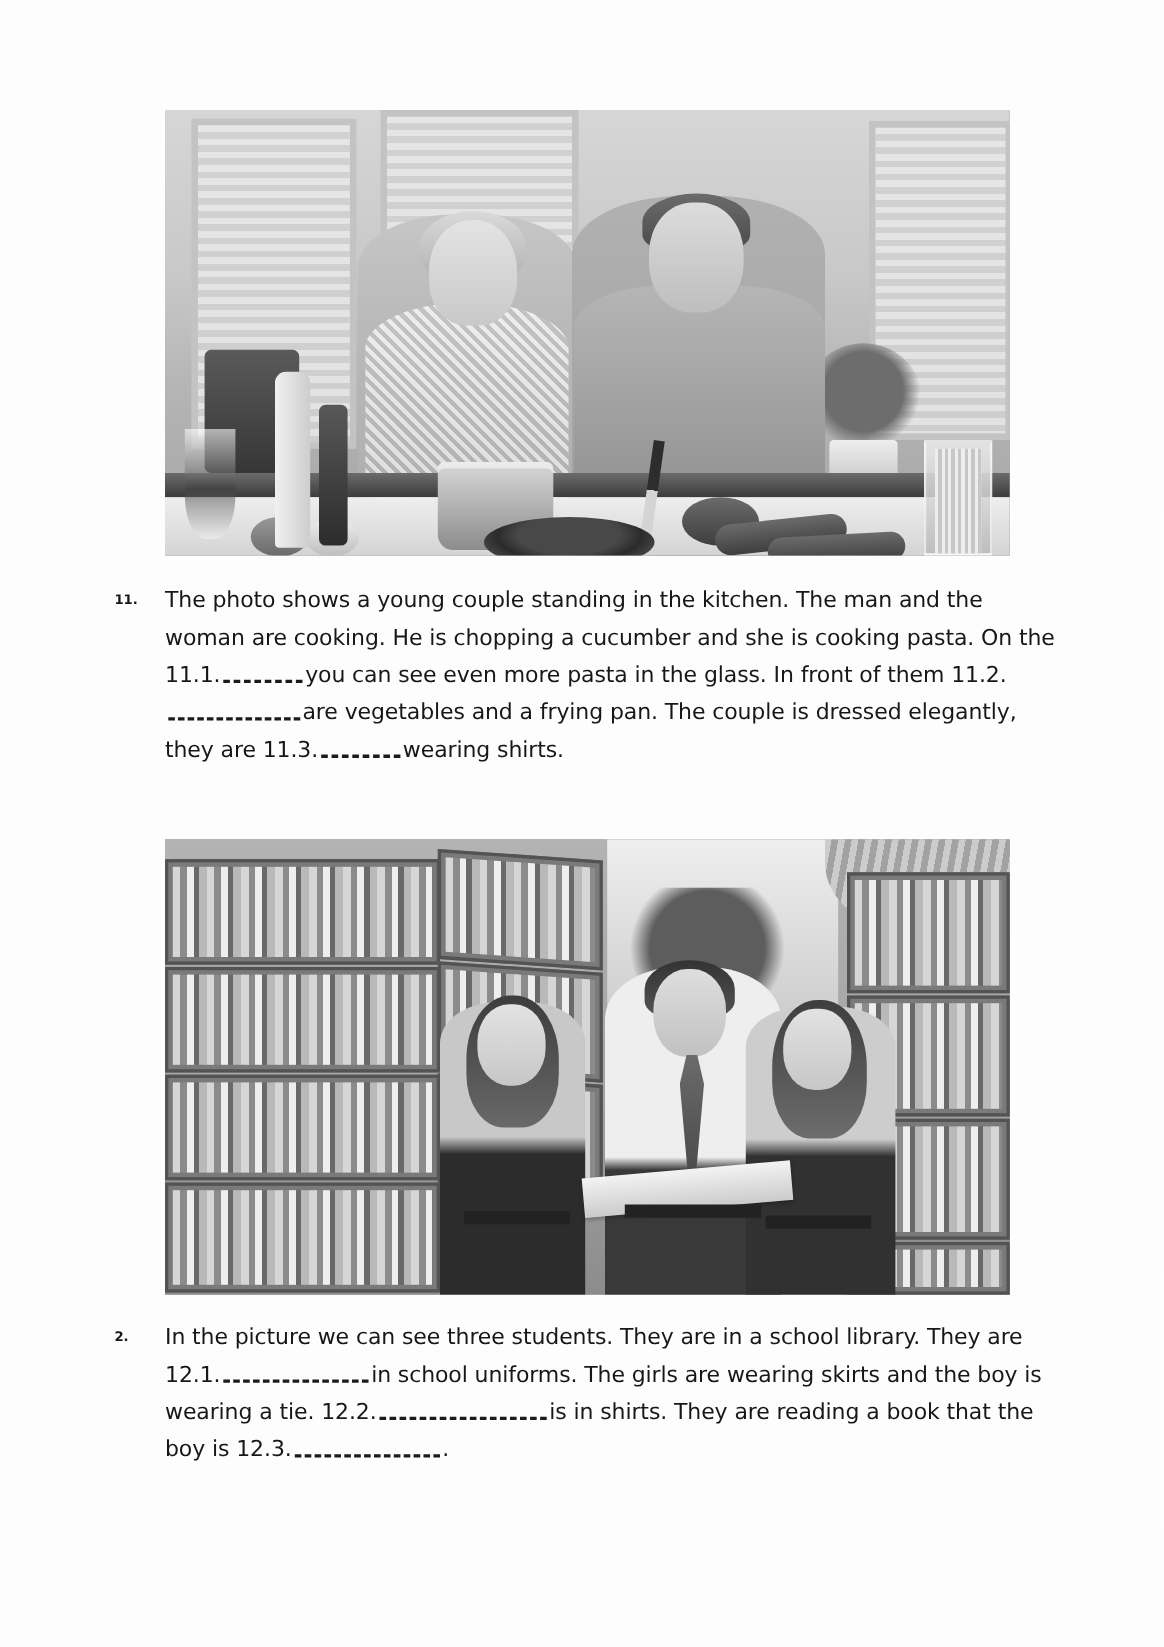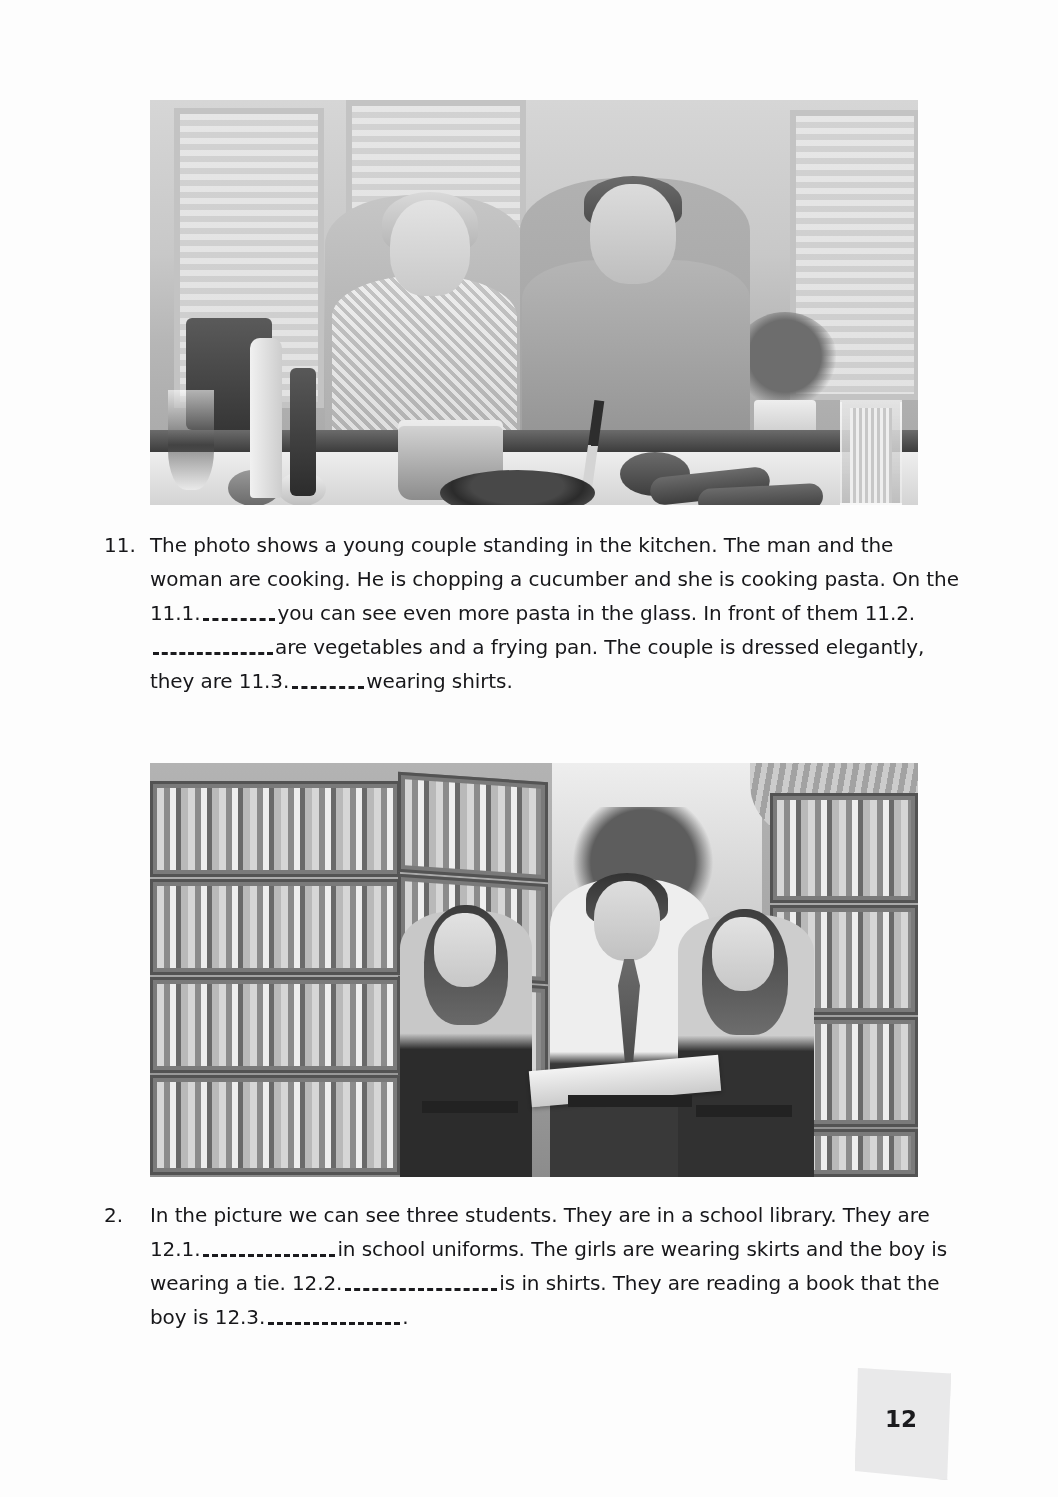--- a/index.html
+++ b/index.html
@@ -322,22 +322,22 @@
     color: #17171a;
   }
   #q11 { top: 528px; }
   #q12 { top: 1198px; }
 
   .qnum {
     position: absolute;
     left: 0;
     top: 0;
     width: 44px;
-    font-weight: normal;
-    font-size: 20px;
+    font-weight: bold;
+    font-size: 12px;
     line-height: 34px;
   }
   .qbody {
     margin-left: 46px;
     font-size: 20px;
     line-height: 34px;
     letter-spacing: -0.1px;
   }
   .qbody p {
     margin: 0;
@@ -488,17 +488,14 @@
 
   <div class="qblock" id="q12">
     <div class="qnum">2.</div>
     <div class="qbody">
       <p>
         <span>In the picture we can see three students. They are in a school library. They are 12.1.</span><span class="blank b11"></span><span>in school uniforms. The girls are wearing skirts and the boy is wearing a tie. 12.2.</span><span class="blank b13"></span><span>is in shirts. They are reading a book that the boy is 12.3.</span><span class="blank b11"></span><span>.</span>
       </p>
     </div>
   </div>
 
-  <div id="page-tab">
-    <span>12</span>
-  </div>
 
 </div>
 
 </body></html>

